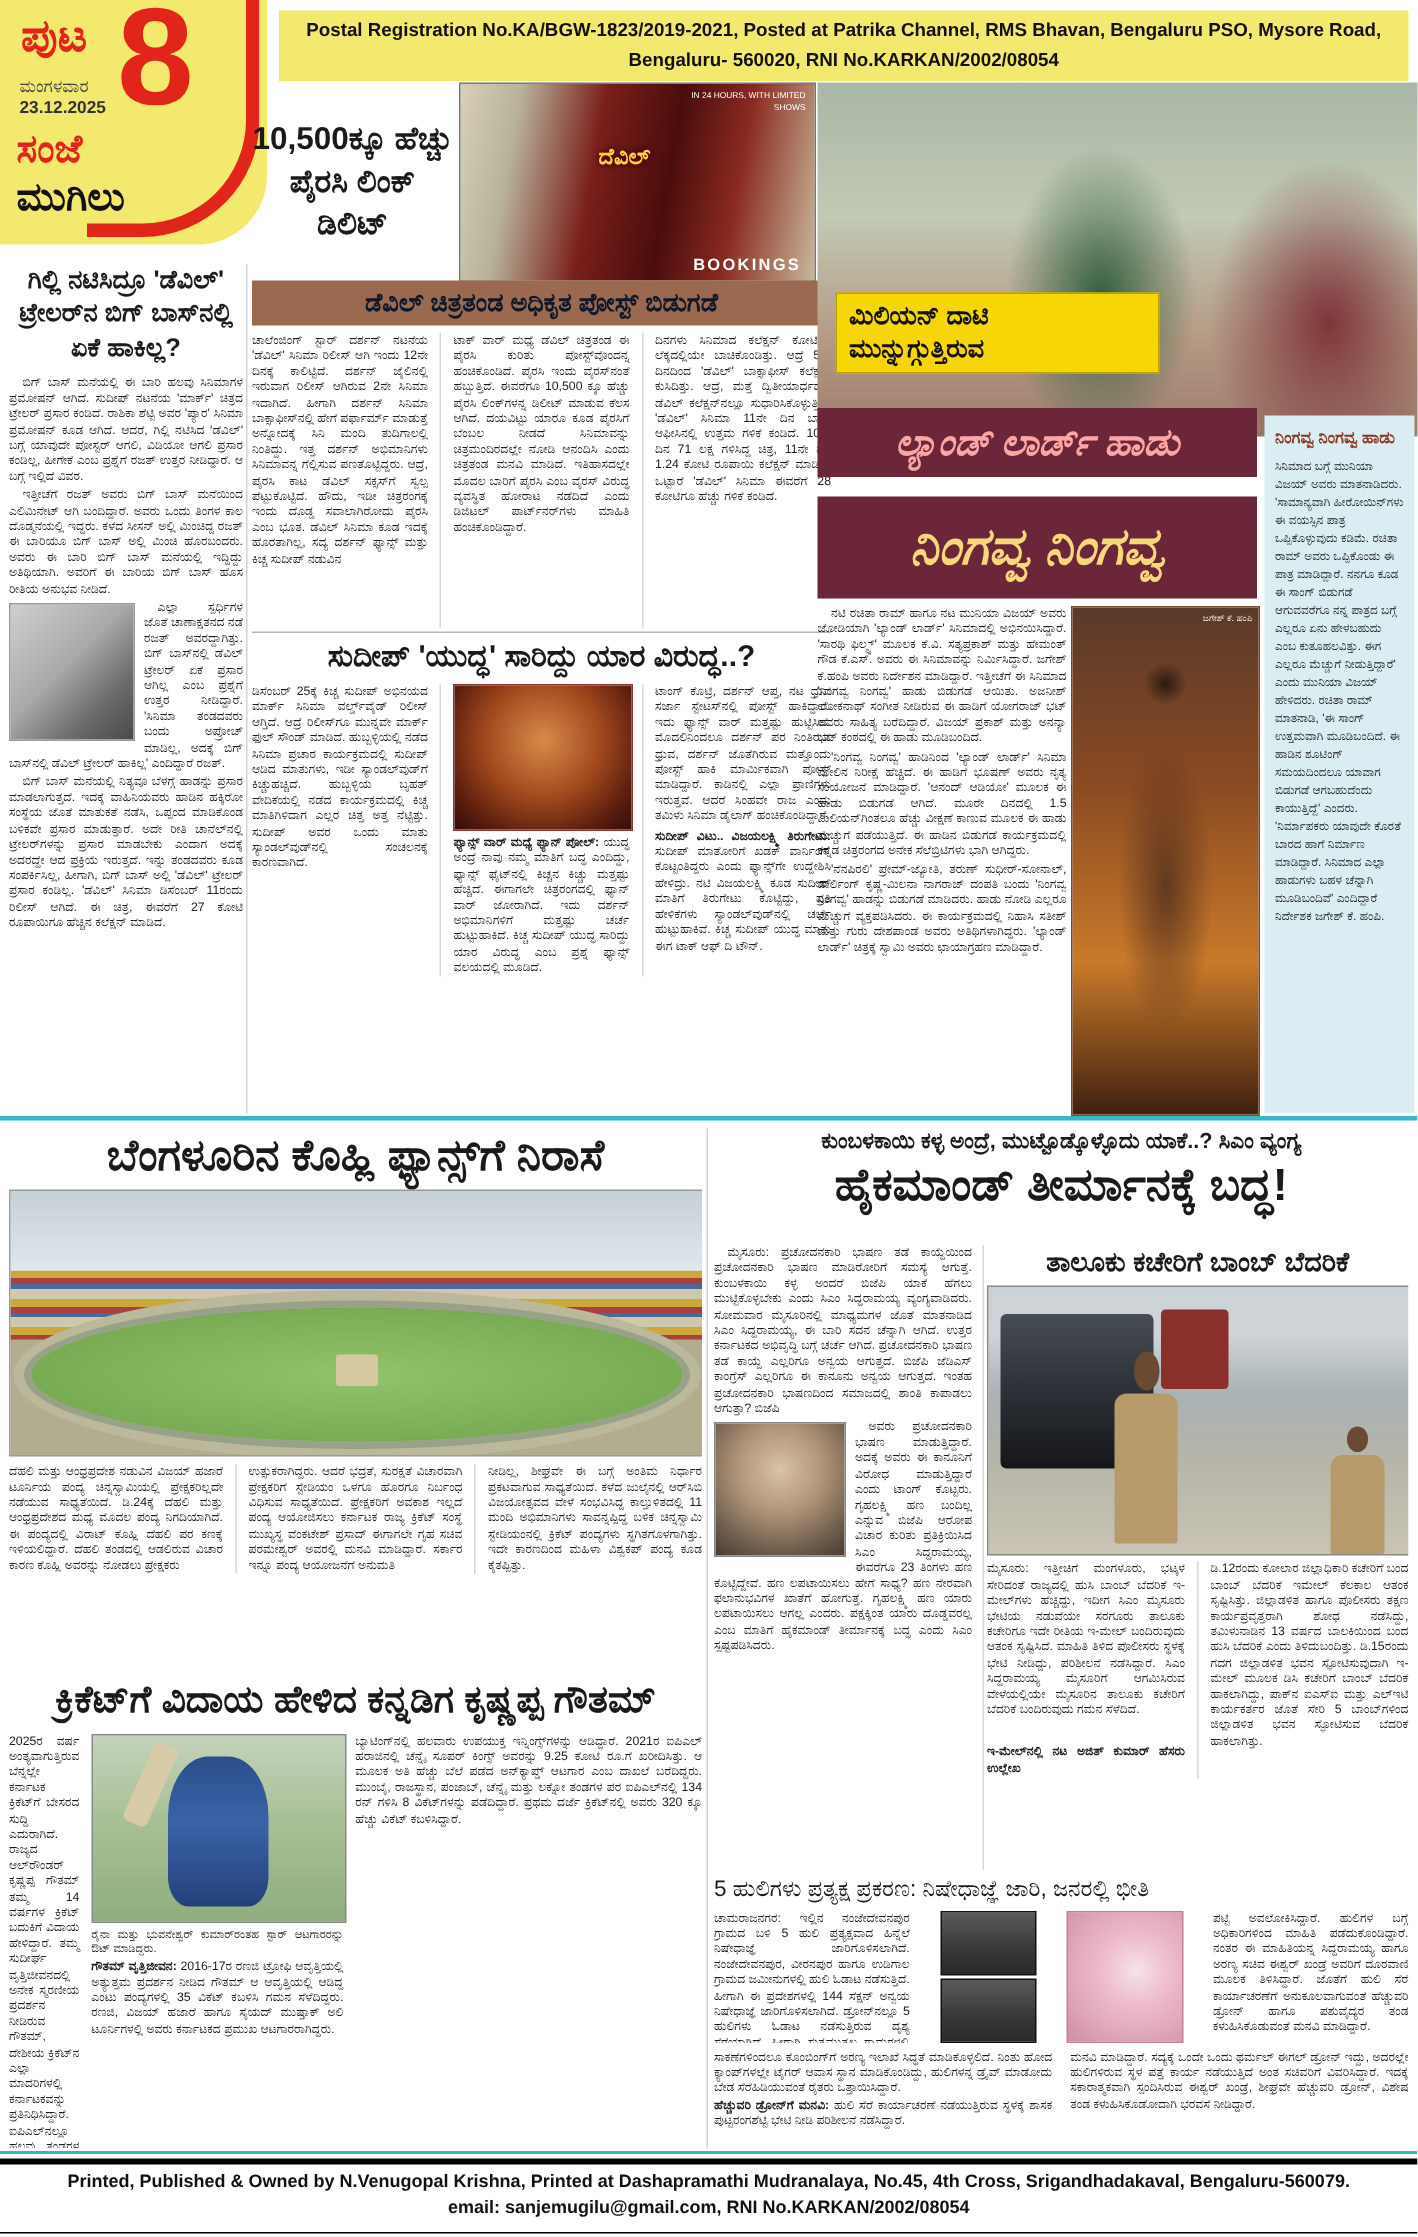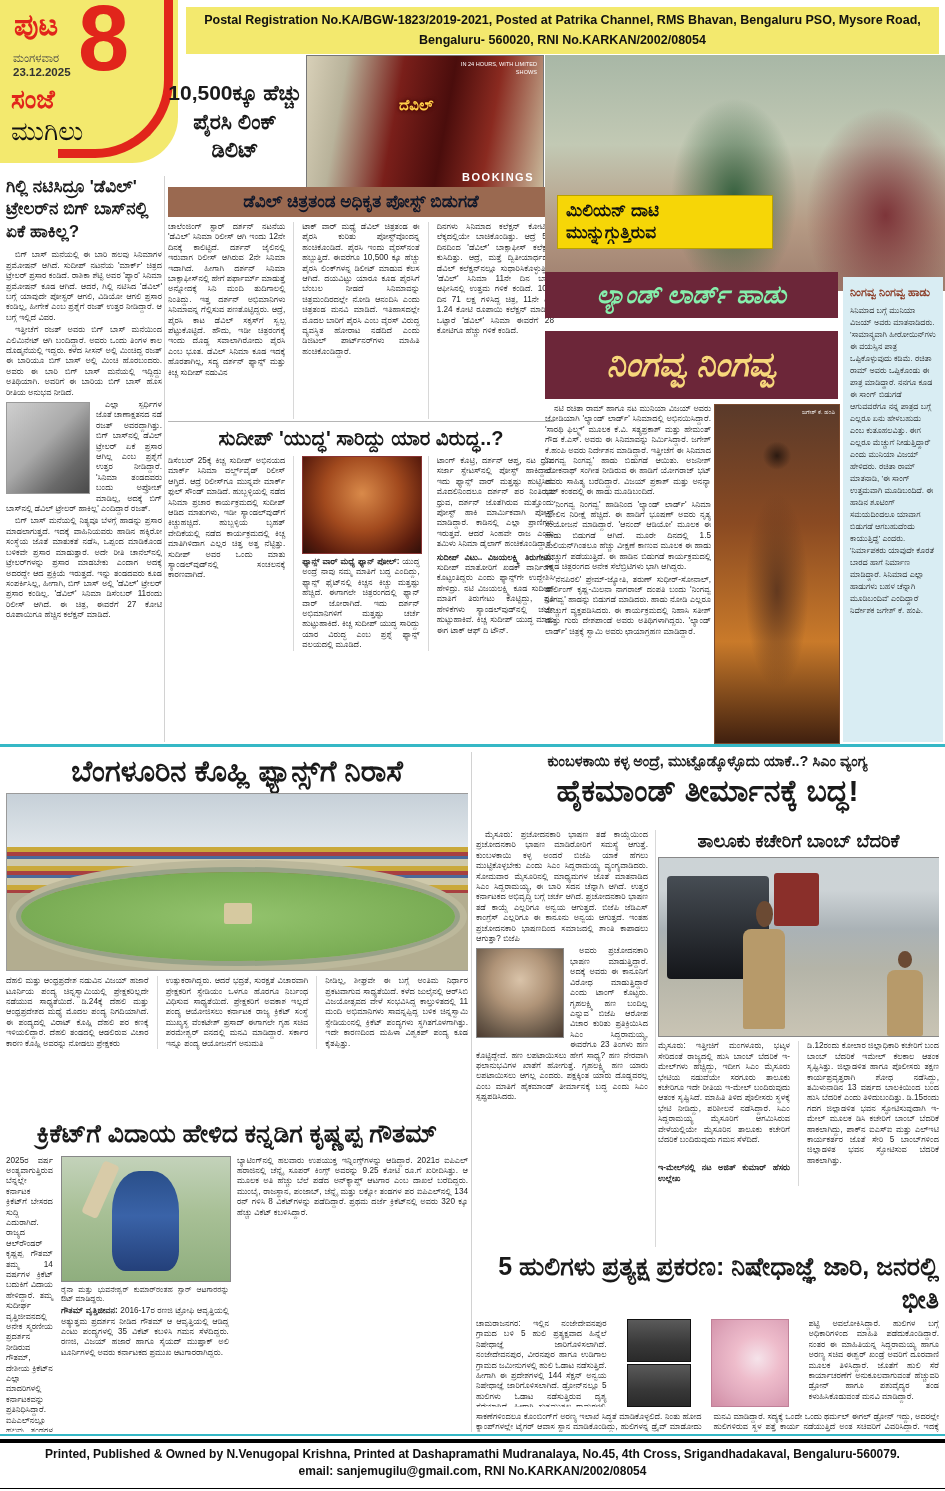--- a/index.html
+++ b/index.html
@@ -16,28 +16,28 @@
   b.lead{font-weight:bold}
   
   #masthead{left:0;top:0;width:178px;height:163px;background:#f3e96e;border-bottom-right-radius:46px}
   #mast-curve{position:absolute;left:58px;top:-9px;right:5px;bottom:5px;
       border-right:9px solid #e1251b;border-bottom:9px solid #e1251b;border-bottom-right-radius:78px}
   .puta{position:absolute;left:14px;top:8px;color:#e1251b;font-size:30px;font-weight:bold}
   .num8{position:absolute;left:78px;top:-10px;color:#e1251b;font-size:92px;font-weight:bold;line-height:1.05}
   .mday{position:absolute;left:13px;top:52px;font-size:11.5px;color:#444}
   .mdate{position:absolute;left:13px;top:66px;font-size:11.5px;font-weight:bold;color:#333}
   .sanje{position:absolute;left:11px;top:84px;color:#e1251b;font-size:26px;font-weight:bold}
-  .mugilu{position:absolute;left:11px;top:116px;color:#121212;font-size:26px;font-weight:normal}
+  .mugilu{position:absolute;left:11px;top:116px;color:#121212;font-size:26px;font-weight:bold}
   
   #postal{left:186px;top:7px;width:753px;height:47px;background:#f3e96e;
       display:flex;flex-direction:column;justify-content:center;text-align:center;
       font-size:12.5px;font-weight:bold;line-height:1.55;color:#111}
   
   #art-gilli{left:6px;top:176px;width:156px;height:566px}
-  .gilli-head{font-size:17px;font-weight:bold;text-align:left;line-height:1.32;margin-bottom:7px}
+  .gilli-head{font-size:17px;font-weight:bold;text-align:center;line-height:1.32;margin-bottom:7px}
   .office-photo{float:left;width:82px;height:90px;margin:2px 6px 2px 0;border:1px solid #999;
       background:linear-gradient(135deg,#cfcfcf 0%,#a9a9a9 45%,#6a6a6a 75%,#4a4a4a 100%)}
   
   #piracy-head{left:168px;top:58px;width:134px;height:128px;display:flex;align-items:center;
       font-size:21px;font-weight:bold;text-align:center;line-height:1.35}
   #devil-poster{left:306px;top:55px;width:236px;height:131px;border:1px solid #777;
       background:linear-gradient(100deg,#d8d0b8 0%,#b8b29a 16%,#7a1f1a 38%,#4a0d0c 58%,#8a2a20 76%,#c8b89a 100%)}
   .p-top{position:absolute;top:5px;right:6px;width:96px;font-size:5.6px;color:#fff;text-align:right;line-height:1.4}
   .p-title{position:absolute;top:40px;left:92px;color:#ffd24a;font-size:15px;font-weight:bold;
       text-shadow:0 0 2px #600,0 0 4px #300}
@@ -53,21 +53,21 @@
       background:radial-gradient(circle at 50% 38%,#d98a4a 0%,#a24a1e 45%,#5a1c0d 80%,#30100a 100%)}
   
   #still-photo{left:545px;top:55px;width:473px;height:236px;
       background:
         radial-gradient(ellipse 90px 140px at 40% 60%,rgba(46,93,58,.95) 0%,rgba(46,93,58,0) 70%),
         radial-gradient(ellipse 110px 150px at 72% 68%,rgba(122,47,53,.95) 0%,rgba(122,47,53,0) 72%),
         linear-gradient(180deg,#a8b7a6 0%,#c2c9b4 38%,#b59a84 72%,#9d7d6d 100%)}
   .tag-box{position:absolute;left:12px;top:140px;width:198px;background:#f6d607;border:1px solid #b9a100;
       padding:4px 8px;font-size:17px;font-weight:bold;line-height:1.3;color:#111}
   
-  #banner1{left:545px;top:272px;width:293px;height:46px;background:#6c2639;color:#86efac;
+  #banner1{left:545px;top:272px;width:293px;height:46px;background:#6c2639;color:#fca5a5;
       display:flex;align-items:center;justify-content:center;font-size:25px;font-weight:bold;font-style:italic}
   #banner2{left:545px;top:331px;width:293px;height:68px;background:#6c2639;color:#f7d77b;
       display:flex;align-items:center;justify-content:center;font-size:34px;font-weight:bold;font-style:italic}
   #landlord-body{left:545px;top:404px;width:166px;height:338px}
   #actress-photo{left:714px;top:404px;width:124px;height:338px;border:1px solid #7a4a2e;
       background:
         radial-gradient(ellipse 42px 130px at 50% 55%,rgba(90,52,30,.9) 0%,rgba(90,52,30,0) 75%),
         radial-gradient(circle 15px at 50% 15%,rgba(40,24,16,.95) 0%,rgba(40,24,16,0) 95%),
         linear-gradient(180deg,#5a3a2a 0%,#8a4a22 35%,#c97a2a 70%,#40200f 100%)}
   .photo-credit{position:absolute;top:4px;right:4px;font-size:6px;color:#fff}
@@ -117,21 +117,21 @@
   .g-row{display:flex;gap:8px}
   .g-c2{width:168px;flex:none}
   .cricketer-photo{position:relative;width:100%;height:124px;border:1px solid #888;overflow:hidden;
       background:linear-gradient(180deg,#c3d2ba 0%,#a8c096 45%,#8fae7e 100%)}
   .batsman{position:absolute;left:30%;top:12%;width:40%;height:80%;border-radius:40% 40% 20% 20%;
       background:linear-gradient(180deg,#2a4f8a 0%,#3a63a8 45%,#24407a 100%)}
   .bat{position:absolute;left:18%;top:4%;width:10%;height:46%;background:#d8cba8;transform:rotate(24deg);border-radius:4px}
   .g-caption{font-size:7.6px;line-height:1.3;margin:3px 0 2px;text-align:justify}
   
   #art-tiger{left:476px;top:1250px;width:463px;height:182px}
-  .tiger-head{font-size:25px;font-weight:bold;line-height:1.3;margin:0 0 4px;text-align:right}
+  .tiger-head{font-size:15px;font-weight:normal;line-height:1.3;margin:0 0 4px;text-align:left}
   .t-row{display:flex;gap:20px;height:88px}
   .t-col{flex:1;min-width:0;overflow:hidden}
   .bwstack{width:64px;flex:none;display:flex;flex-direction:column;gap:2px}
   .bw{flex:1;background:linear-gradient(180deg,#5a5a5a 0%,#383838 60%,#2a2a2a 100%);border:1px solid #111}
   .thermal{width:76px;flex:none;border:1px solid #c08098;
       background:radial-gradient(circle at 60% 45%,#f5e3ea 0%,#eebccb 35%,#e0a8bc 65%,#d08ca4 100%)}
   .t-bottom{display:flex;gap:12px;margin-top:5px}
   .t-bottom>div{flex:1;min-width:0}
   
   #footer-bar{left:0;top:1439px;width:945px;height:4px;background:#000}
@@ -224,21 +224,21 @@
 
 <div id="art-kohli" class="abs clip">
   <div class="kohli-head">ಬೆಂಗಳೂರಿನ ಕೊಹ್ಲಿ ಫ್ಯಾನ್ಸ್‌ಗೆ ನಿರಾಸೆ</div>
   <div class="stadium">
     <div class="stands"></div>
     <div class="field"></div>
     <div class="pitch"></div>
   </div>
   <div class="cols bt" style="margin-top:5px">
     <div class="col">ದೆಹಲಿ ಮತ್ತು ಆಂಧ್ರಪ್ರದೇಶ ನಡುವಿನ ವಿಜಯ್ ಹಜಾರೆ ಟೂರ್ನಿಯ ಪಂದ್ಯ ಚಿನ್ನಸ್ವಾಮಿಯಲ್ಲಿ ಪ್ರೇಕ್ಷಕರಿಲ್ಲದೇ ನಡೆಯುವ ಸಾಧ್ಯತೆಯಿದೆ. ಡಿ.24ಕ್ಕೆ ದೆಹಲಿ ಮತ್ತು ಆಂಧ್ರಪ್ರದೇಶದ ಮಧ್ಯೆ ಮೊದಲ ಪಂದ್ಯ ನಿಗದಿಯಾಗಿದೆ. ಈ ಪಂದ್ಯದಲ್ಲಿ ವಿರಾಟ್ ಕೊಹ್ಲಿ ದೆಹಲಿ ಪರ ಕಣಕ್ಕೆ ಇಳಿಯಲಿದ್ದಾರೆ. ದೆಹಲಿ ತಂಡದಲ್ಲಿ ಆಡಲಿರುವ ವಿಚಾರ ಕಾರಣ ಕೊಹ್ಲಿ ಅವರನ್ನು ನೋಡಲು ಪ್ರೇಕ್ಷಕರು</div>
-    <div class="col">ಉತ್ಸುಕರಾಗಿದ್ದರು. ಆದರೆ ಭದ್ರತೆ, ಸುರಕ್ಷತೆ ವಿಚಾರವಾಗಿ ಪ್ರೇಕ್ಷಕರಿಗೆ ಸ್ಟೇಡಿಯಂ ಒಳಗೂ ಹೊರಗೂ ನಿರ್ಬಂಧ ವಿಧಿಸುವ ಸಾಧ್ಯತೆಯಿದೆ. ಪ್ರೇಕ್ಷಕರಿಗೆ ಅವಕಾಶ ಇಲ್ಲದೆ ಪಂದ್ಯ ಆಯೋಜಿಸಲು ಕರ್ನಾಟಕ ರಾಜ್ಯ ಕ್ರಿಕೆಟ್ ಸಂಸ್ಥೆ ಮುಖ್ಯಸ್ಥ ವೆಂಕಟೇಶ್ ಪ್ರಸಾದ್ ಈಗಾಗಲೇ ಗೃಹ ಸಚಿವ ಪರಮೇಶ್ವರ್ ವನದಲ್ಲಿ ಮನವಿ ಮಾಡಿದ್ದಾರೆ. ಸರ್ಕಾರ ಇನ್ನೂ ಪಂದ್ಯ ಆಯೋಜನೆಗೆ ಅನುಮತಿ</div>
+    <div class="col">ಉತ್ಸುಕರಾಗಿದ್ದರು. ಆದರೆ ಭದ್ರತೆ, ಸುರಕ್ಷತೆ ವಿಚಾರವಾಗಿ ಪ್ರೇಕ್ಷಕರಿಗೆ ಸ್ಟೇಡಿಯಂ ಒಳಗೂ ಹೊರಗೂ ನಿರ್ಬಂಧ ವಿಧಿಸುವ ಸಾಧ್ಯತೆಯಿದೆ. ಪ್ರೇಕ್ಷಕರಿಗೆ ಅವಕಾಶ ಇಲ್ಲದೆ ಪಂದ್ಯ ಆಯೋಜಿಸಲು ಕರ್ನಾಟಕ ರಾಜ್ಯ ಕ್ರಿಕೆಟ್ ಸಂಸ್ಥೆ ಮುಖ್ಯಸ್ಥ ವೆಂಕಟೇಶ್ ಪ್ರಸಾದ್ ಈಗಾಗಲೇ ಗೃಹ ಸಚಿವ ಪರಮೇಶ್ವರ್ ಅವರಲ್ಲಿ ಮನವಿ ಮಾಡಿದ್ದಾರೆ. ಸರ್ಕಾರ ಇನ್ನೂ ಪಂದ್ಯ ಆಯೋಜನೆಗೆ ಅನುಮತಿ</div>
     <div class="col">ನೀಡಿಲ್ಲ, ಶೀಘ್ರವೇ ಈ ಬಗ್ಗೆ ಅಂತಿಮ ನಿರ್ಧಾರ ಪ್ರಕಟವಾಗುವ ಸಾಧ್ಯತೆಯಿದೆ. ಕಳೆದ ಜುಲೈನಲ್ಲಿ ಆರ್‌ಸಿಬಿ ವಿಜಯೋತ್ಸವದ ವೇಳೆ ಸಂಭವಿಸಿದ್ದ ಕಾಲ್ತುಳಿತದಲ್ಲಿ 11 ಮಂದಿ ಅಭಿಮಾನಿಗಳು ಸಾವನ್ನಪ್ಪಿದ್ದ ಬಳಿಕ ಚಿನ್ನಸ್ವಾಮಿ ಸ್ಟೇಡಿಯಂನಲ್ಲಿ ಕ್ರಿಕೆಟ್ ಪಂದ್ಯಗಳು ಸ್ಥಗಿತಗೊಳಗಾಗಿತ್ತು. ಇದೇ ಕಾರಣದಿಂದ ಮಹಿಳಾ ವಿಶ್ವಕಪ್ ಪಂದ್ಯ ಕೂಡ ಕೈತಪ್ಪಿತ್ತು.</div>
   </div>
 </div>
 <div class="abs vline" style="left:471px;top:752px;height:680px"></div>
 
 <div id="art-cm" class="abs clip">
   <div class="kicker">ಕುಂಬಳಕಾಯಿ ಕಳ್ಳ ಅಂದ್ರೆ, ಮುಟ್ಟೊಡ್ಕೊಳ್ಳೊದು ಯಾಕೆ..? ಸಿಎಂ ವ್ಯಂಗ್ಯ</div>
   <div class="cm-head">ಹೈಕಮಾಂಡ್ ತೀರ್ಮಾನಕ್ಕೆ ಬದ್ಧ!</div>
   <div class="cm-row">
     <div class="cm-left bt">

